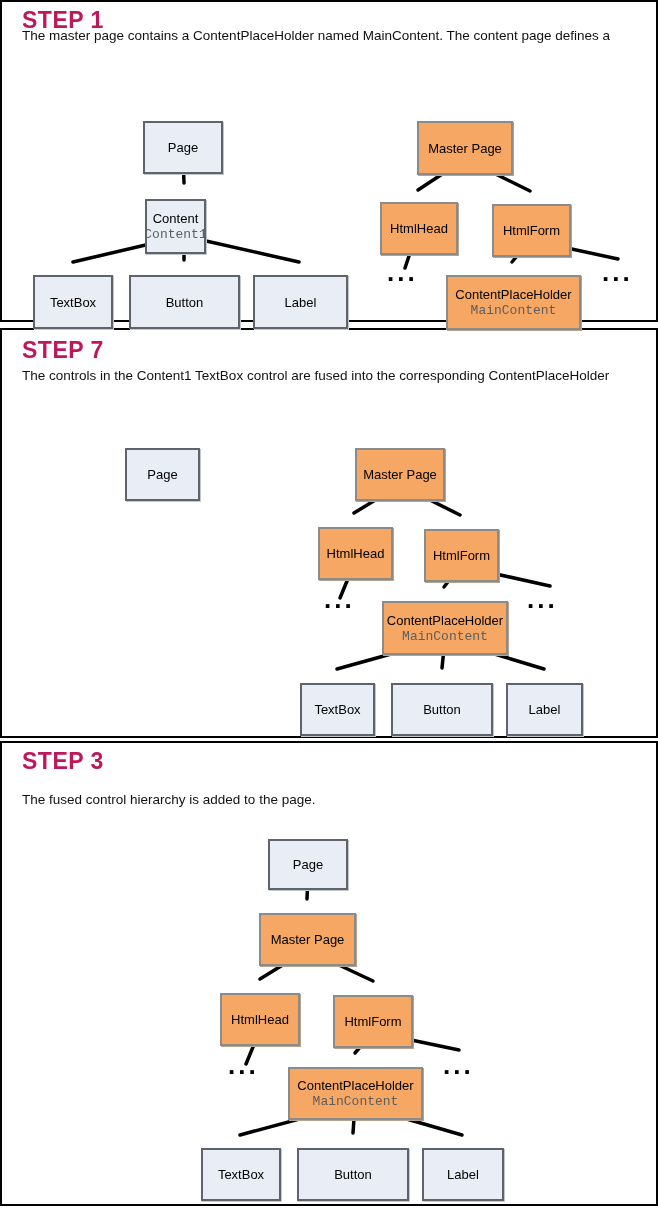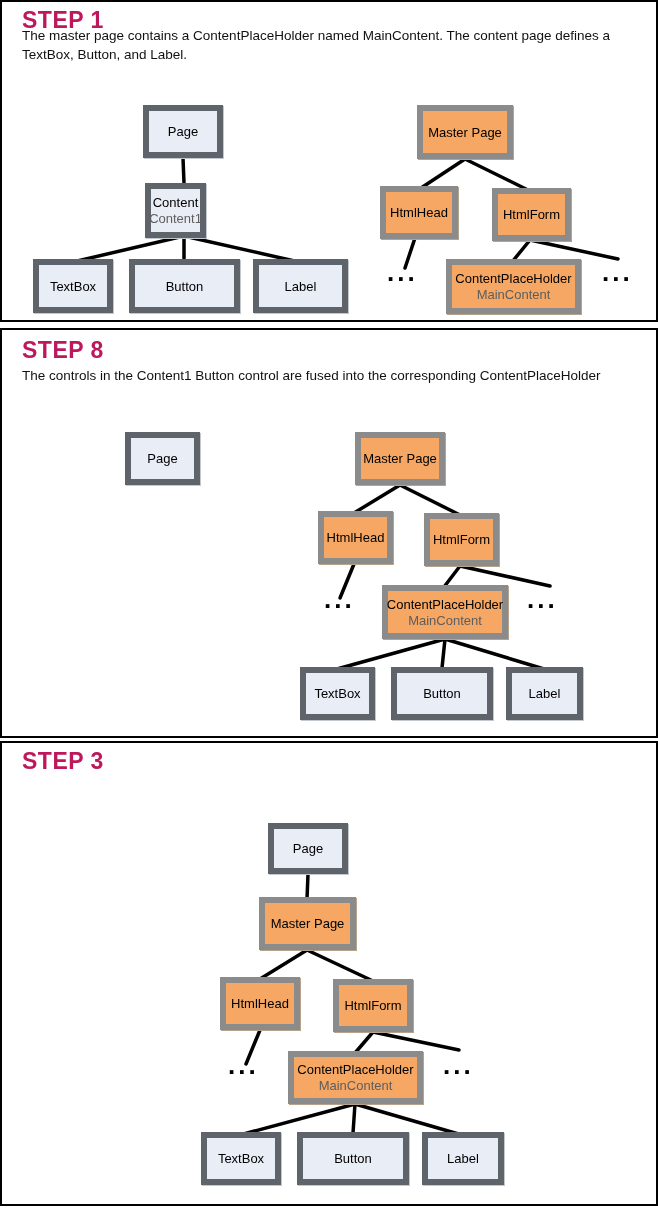--- a/index.html
+++ b/index.html
@@ -14,38 +14,37 @@
   .step-title{
     position:absolute;margin:0;font-size:23px;font-weight:bold;color:#be185d;
     line-height:26px;letter-spacing:0.5px;
   }
   .desc{position:absolute;font-size:13.5px;line-height:19px;color:#111;}
   .edges{position:absolute;left:0;top:0;pointer-events:none;}
   .edges line{stroke:var(--edge,#000);stroke-width:3.5;stroke-linecap:round;}
   .node{
     position:absolute;box-sizing:border-box;display:flex;flex-direction:column;
     align-items:center;justify-content:center;text-align:left;gap:1px;
-    font-size:13px;color:#000;border:6px solid #8b5cf6;z-index:2;
+    font-size:13px;color:#000;border:2px solid #8b5cf6;z-index:2;margin-top:16px;
   }
   .node.blue{background:var(--blue_fill,#e9edf6);border-color:var(--blue_border,#5f646b);box-shadow:1px 1px 0 #c3c7ce;}
   .node.orange{background:var(--orange_fill,#f5a763);border-color:var(--orange_border,#8b8b8b);box-shadow:1px 1px 0 #b5a38c;}
-  .code{font-family:Liberation Sans, sans-serif;font-size:13px;color:var(--mono_text,#5e5e5e);}
+  .code{font-family:Liberation Mono, monospace;font-size:13px;color:var(--mono_text,#5e5e5e);}
   .ellipsis{
     position:absolute;font-weight:bold;font-size:26px;line-height:26px;
     letter-spacing:3px;color:#000;z-index:1;
   }
 </style>
 </head>
 <body>
 
 <section class="panel" style="top:0;height:318px">
   <h2 class="step-title" style="left:20px;top:5px">STEP 1</h2>
   <div class="desc" style="left:20px;top:24px;width:615px">
     <div>The master page contains a ContentPlaceHolder named MainContent. The content page defines a</div>
-    <div>TextBox, Button, and Label.</div>
   </div>
 
   <svg class="edges" width="654" height="318">
     <line x1="181" y1="156" x2="182" y2="181"></line>
     <line x1="182" y1="234" x2="71" y2="260"></line>
     <line x1="182" y1="234" x2="182" y2="258"></line>
     <line x1="182" y1="234" x2="297" y2="260"></line>
     <line x1="463" y1="157" x2="416" y2="188"></line>
     <line x1="463" y1="157" x2="528" y2="189"></line>
     <line x1="414" y1="233" x2="403" y2="266"></line>
@@ -81,23 +80,23 @@
   </div>
   <div class="node orange" style="left:444px;top:257px;width:135px;height:55px">
     <span>ContentPlaceHolder</span>
     <span class="code">MainContent</span>
   </div>
   <div class="ellipsis" style="left:385px;top:257px">...</div>
   <div class="ellipsis" style="left:600px;top:257px">...</div>
 </section>
 
 <section class="panel" style="top:328px;height:406px">
-  <h2 class="step-title" style="left:20px;top:7px">STEP 8</h2>
+  <h2 class="step-title" style="left:20px;top:7px">STEP 7</h2>
   <div class="desc" style="left:20px;top:36px;width:615px">
-    <div>The controls in the Content1 Button control are fused into the corresponding ContentPlaceHolder</div>
+    <div>The controls in the Content1 TextBox control are fused into the corresponding ContentPlaceHolder</div>
   </div>
 
   <svg class="edges" width="654" height="406">
     <line x1="398" y1="155" x2="352" y2="183"></line>
     <line x1="398" y1="155" x2="458" y2="185"></line>
     <line x1="352" y1="234" x2="338" y2="268"></line>
     <line x1="458" y1="236" x2="442" y2="257"></line>
     <line x1="458" y1="236" x2="548" y2="256"></line>
     <line x1="443" y1="309" x2="335" y2="339"></line>
     <line x1="443" y1="309" x2="440" y2="338"></line>
@@ -128,20 +127,23 @@
   </div>
   <div class="node blue" style="left:504px;top:337px;width:77px;height:53px">
     <span>Label</span>
   </div>
   <div class="ellipsis" style="left:322px;top:256px">...</div>
   <div class="ellipsis" style="left:525px;top:256px">...</div>
 </section>
 
 <section class="panel" style="top:741px;height:461px">
   <h2 class="step-title" style="left:20px;top:5px">STEP 3</h2>
+  <div class="desc" style="left:20px;top:47px;width:615px">
+    <div>The fused control hierarchy is added to the page.</div>
+  </div>
 
   <svg class="edges" width="654" height="461">
     <line x1="306" y1="131" x2="305" y2="156"></line>
     <line x1="305" y1="207" x2="258" y2="236"></line>
     <line x1="305" y1="207" x2="371" y2="238"></line>
     <line x1="258" y1="287" x2="244" y2="321"></line>
     <line x1="371" y1="289" x2="353" y2="310"></line>
     <line x1="371" y1="289" x2="457" y2="307"></line>
     <line x1="353" y1="361" x2="238" y2="392"></line>
     <line x1="353" y1="361" x2="351" y2="390"></line>

